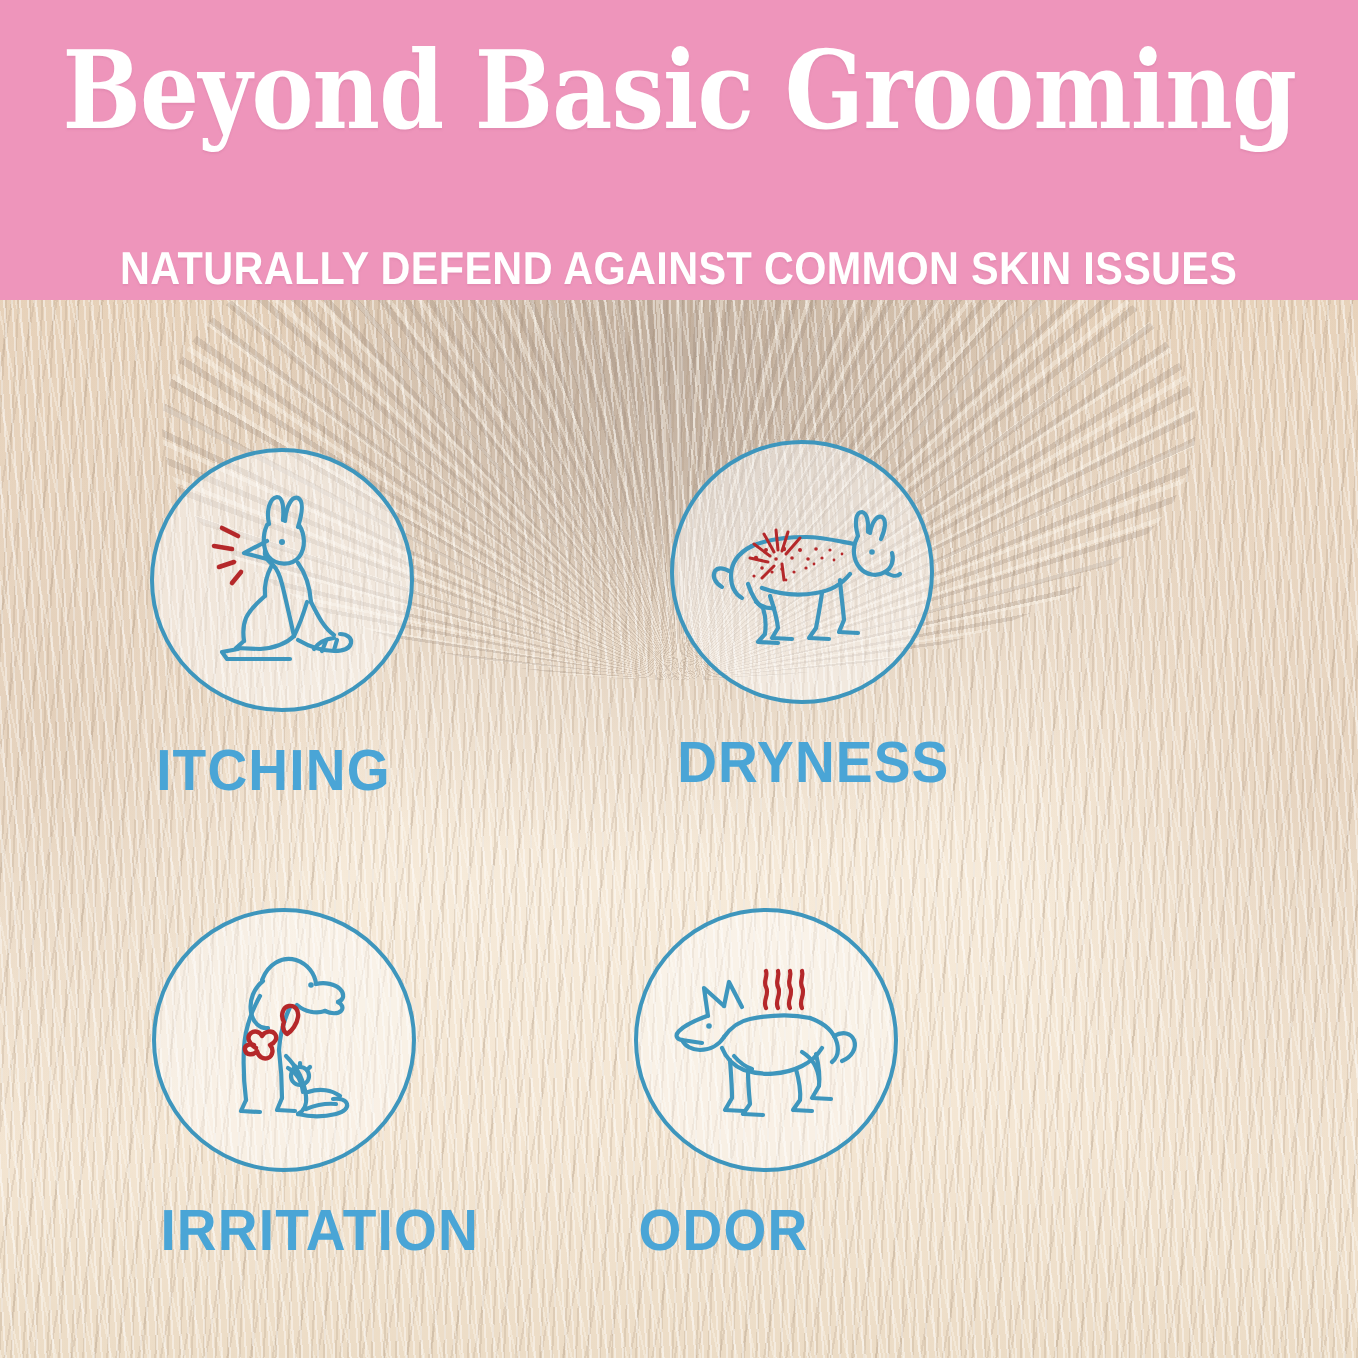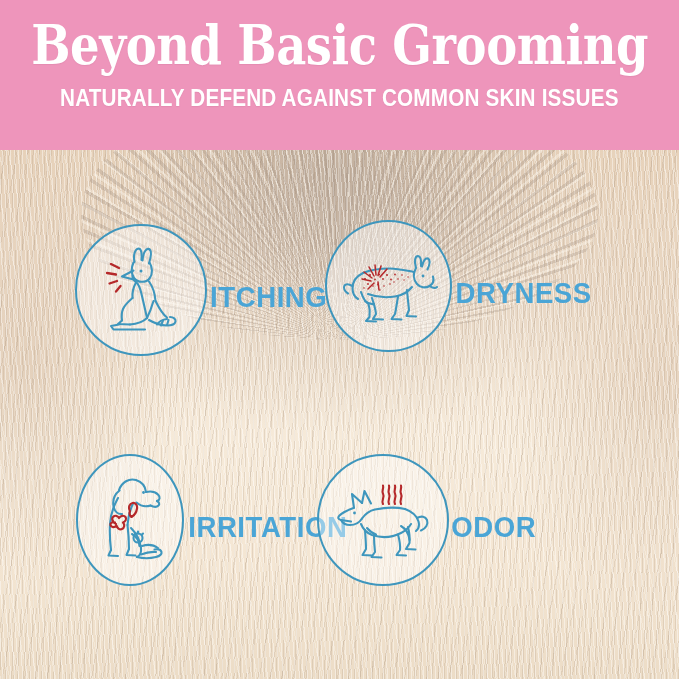--- a/index.html
+++ b/index.html
@@ -12,20 +12,21 @@
   }
 
   
   #header-banner{
     position:absolute; left:0; top:0; width:679px; height:150px;
     background:#ee95bb;
     display:flex; flex-direction:column;
     align-items:center; justify-content:flex-start;
     padding-top:14px;
     z-index:30;
+    gap:36px;
   }
   #header-title{
     font-family:"DejaVu Serif", serif;
     font-weight:bold;
     font-size:54px;
     line-height:62px;
     letter-spacing:-0.5px;
     color:#ffffff;
     transform:scaleX(0.86);
     white-space:nowrap;
@@ -79,24 +80,24 @@
   }
 
   
   #benefit-grid{
     position:absolute; left:0; top:150px; width:679px; height:529px;
     z-index:10;
   }
   .benefit-item{
     position:absolute;
     width:270px;
-    display:flex; flex-direction:row; align-items:center;
+    display:flex; flex-direction:column; align-items:flex-start;
   }
   #benefit-itching   { left:75px;  top:74px; }
-  #benefit-dryness   { left:325px; top:70px; }
+  #benefit-dryness   { left:335px; top:70px; }
   #benefit-irritation{ left:76px;  top:304px; }
   #benefit-odor      { left:317px; top:304px; }
 
   .benefit-circle{
     width:132px; height:132px; border-radius:50%;
     border:2.5px solid #3e96bd;
     background:rgba(255,255,255,.42);
     display:flex; align-items:center; justify-content:center;
     position:relative;
   }

